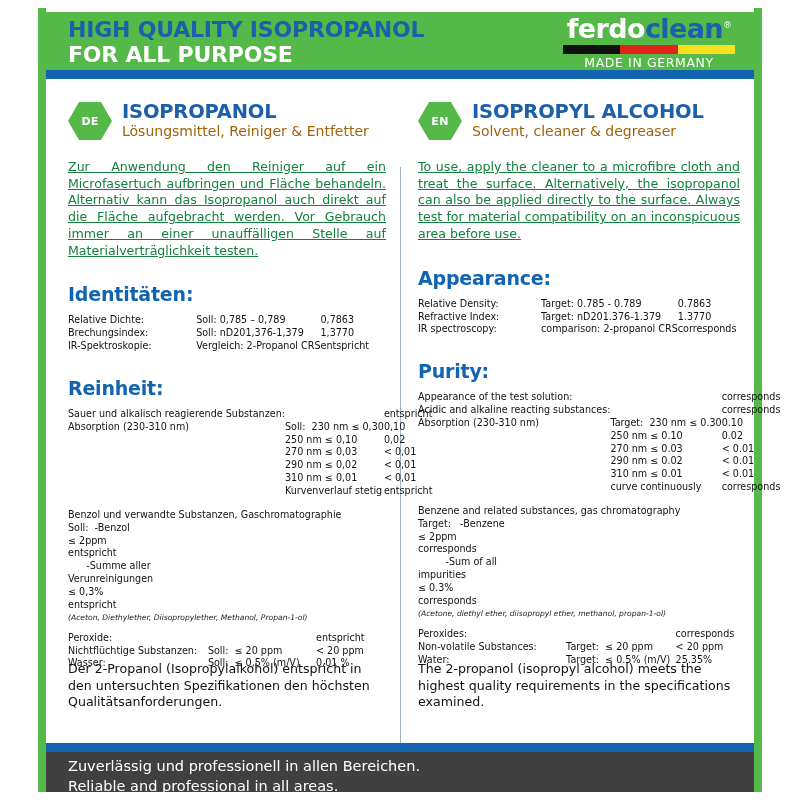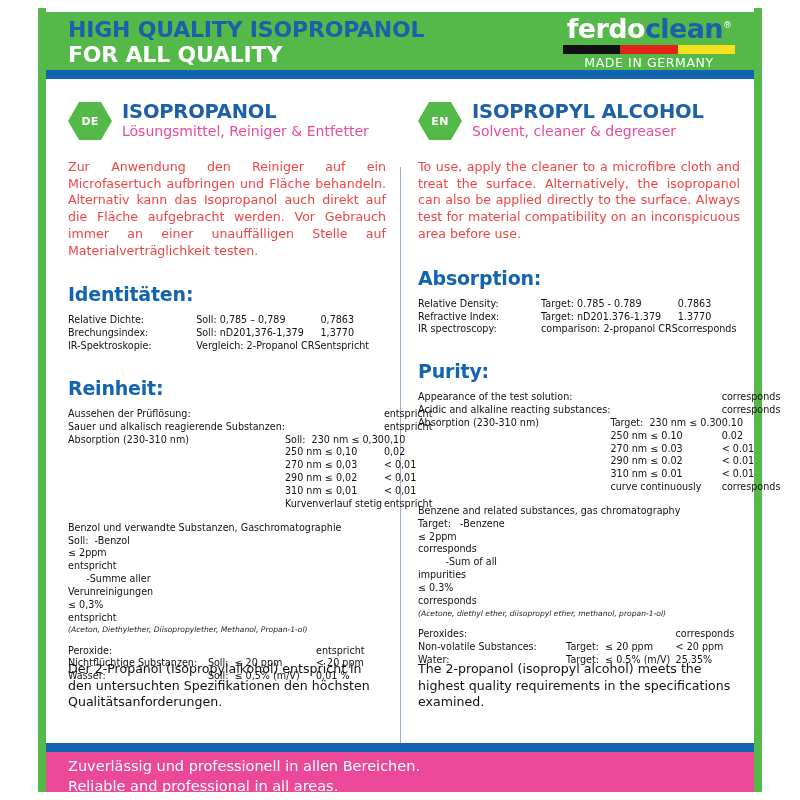--- a/index.html
+++ b/index.html
@@ -52,21 +52,21 @@
     margin-top:1px;
   }
   .bluebar{
     position:absolute; left:0; width:708px; height:9px; background:#1263b0;
   }
   .bluebar.top{top:62px;}
   .bluebar.bot{top:735px;}
   
   .footer{
     position:absolute; left:0; top:744px; width:708px; height:40px;
-    background:#ec4899; box-sizing:border-box; padding:5px 0 16px 22px;
+    background:#404040; box-sizing:border-box; padding:5px 0 16px 22px;
   }
   .footer div{
     color:#ffffff; font-size:14.5px; line-height:1.35;
   }
   
   .content{
     position:absolute; left:0; top:71px; width:708px; height:664px;
     display:flex;
   }
   .col{
@@ -85,25 +85,26 @@
     display:flex; align-items:center; justify-content:center;
     color:#ffffff; font-size:11px; font-weight:bold; letter-spacing:0.3px;
     clip-path:polygon(25% 0%,75% 0%,100% 50%,75% 100%,25% 100%,0% 50%);
     flex:0 0 auto;
   }
   .ttl .t1{
     color:#1c5fab; font-weight:bold; font-size:19.5px; line-height:1.05;
     letter-spacing:-0.2px;
   }
   .ttl .t2{
-    color:#ec4899; font-size:14px; line-height:1.25; margin-top:1px;
+    color:#a16207; font-size:14px; line-height:1.25; margin-top:1px;
   }
   .intro{
-    margin-top:18px; font-size:12.6px; line-height:1.33; color:#ef4444;
+    margin-top:18px; font-size:12.6px; line-height:1.33; color:#15803d;
     text-align:justify;
+    text-decoration:underline;
   }
   .sechead{
     color:#1263b0; font-weight:bold; font-size:19px; margin-top:24px;
     letter-spacing:-0.2px;
   }
   table.spec{
     border-collapse:collapse; margin-top:9px; width:100%;
     font-size:9.6px; color:#111111; line-height:1.34;
   }
   table.spec td{padding:0; vertical-align:top; white-space:nowrap;}
@@ -132,21 +133,21 @@
   .en .outro{left:18px;}
 </style>
 </head>
 <body>
 
 <div class="page">
 
   <div class="header">
     <div class="headline">
       <span class="l1">HIGH QUALITY ISOPROPANOL</span>
-      <span class="l2">FOR ALL QUALITY</span>
+      <span class="l2">FOR ALL PURPOSE</span>
     </div>
     <div class="logo">
       <div class="logo-word">
         <span class="w1">ferdo</span><span class="w2">clean</span><span class="reg">®</span>
       </div>
       <div class="flag">
         <i class="fb"></i>
         <i class="fr"></i>
         <i class="fy"></i>
       </div>
@@ -186,25 +187,20 @@
               <td class="c-label">IR-Spektroskopie:</td>
               <td class="c-mid">Vergleich: 2-Propanol CRS</td>
               <td class="c-val">entspricht</td>
             </tr>
           </tbody>
       </table>
 
       <div class="sechead">Reinheit:</div>
       <table class="spec">
         <tbody>
-            <tr>
-              <td class="c-label">Aussehen der Prüflösung:</td>
-              <td class="c-mid">&nbsp;</td>
-              <td class="c-val">entspricht</td>
-            </tr>
             <tr>
               <td class="c-label">Sauer und alkalisch reagierende Substanzen:</td>
               <td class="c-mid">&nbsp;</td>
               <td class="c-val">entspricht</td>
             </tr>
             <tr>
               <td class="c-label">Absorption (230-310 nm)</td>
               <td class="c-mid">Soll:&nbsp;&nbsp;230 nm ≤ 0,30</td>
               <td class="c-val">0,10</td>
             </tr>
@@ -280,21 +276,21 @@
       <div class="titlerow">
         <div class="hex">EN</div>
         <div class="ttl">
           <div class="t1">ISOPROPYL ALCOHOL</div>
           <div class="t2">Solvent, cleaner &amp; degreaser</div>
         </div>
       </div>
 
       <div class="intro">To use, apply the cleaner to a microfibre cloth and treat the surface. Alternatively, the isopropanol can also be applied directly to the surface. Always test for material compatibility on an inconspicuous area before use.</div>
 
-      <div class="sechead">Absorption:</div>
+      <div class="sechead">Appearance:</div>
       <table class="spec">
         <tbody>
             <tr>
               <td class="c-label">Relative Density:</td>
               <td class="c-mid">Target: 0.785 - 0.789</td>
               <td class="c-val">0.7863</td>
             </tr>
             <tr>
               <td class="c-label">Refractive Index:</td>
               <td class="c-mid">Target: nD201.376-1.379</td>

